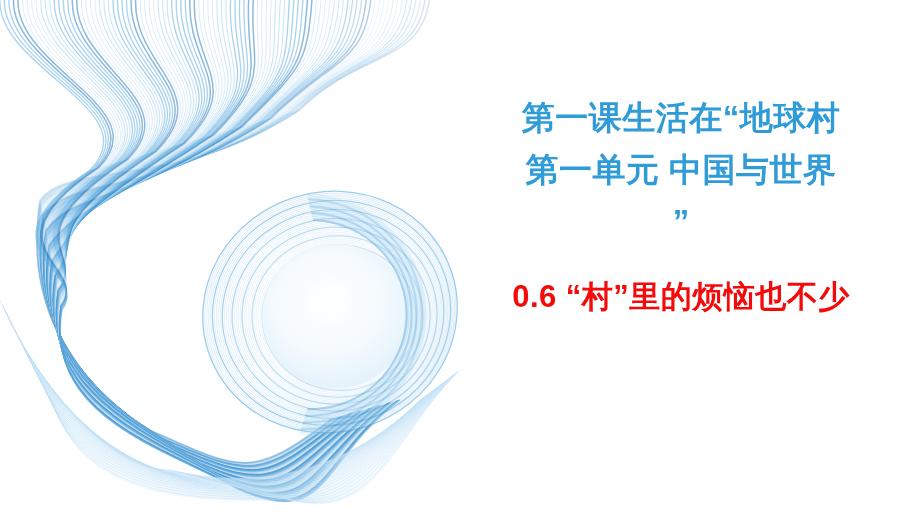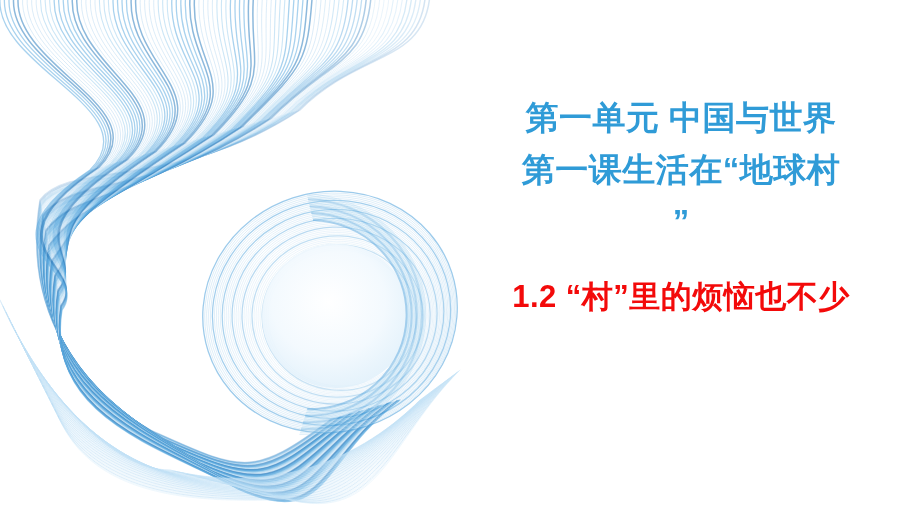--- a/index.html
+++ b/index.html
@@ -316,20 +316,20 @@
           <path d="M 308.384 200.93333333333334 A 115.06666666666666 112.76533333333333 0 1 1 301.48 427.61466666666666" stroke="#a8d5f0" stroke-width="1.1" opacity="0.368" fill="none"></path>
           <path d="M 307.968 199.2 A 116.8 114.464 0 1 1 300.96 429.296" stroke="#5ba8de" stroke-width="2" opacity="0.356" fill="none"></path>
           <path d="M 307.552 197.46666666666667 A 118.53333333333333 116.16266666666667 0 1 1 300.44 430.9773333333333" stroke="#a8d5f0" stroke-width="1.1" opacity="0.344" fill="none"></path>
           <path d="M 307.136 195.73333333333335 A 120.26666666666667 117.86133333333333 0 1 1 299.92 432.65866666666665" stroke="#a8d5f0" stroke-width="1.1" opacity="0.332" fill="none"></path>
           <path d="M 306.72 194 A 122 119.56 0 1 1 299.4 434.34000000000003" stroke="#a8d5f0" stroke-width="1.1" opacity="0.32" fill="none"></path>
         </g>
     </svg>
   </div>
 
   <div id="text-block">
+    <div class="title-line">第一课生活在“地球村</div>
     <div class="title-line">第一单元  中国与世界</div>
-    <div class="title-line">第一课生活在“地球村</div>
     <div class="title-line quote-line">”</div>
   </div>
 
-  <div id="subtitle">1.2 “村”里的烦恼也不少</div>
+  <div id="subtitle">0.6 “村”里的烦恼也不少</div>
 
 </div>
 
 </body></html>

